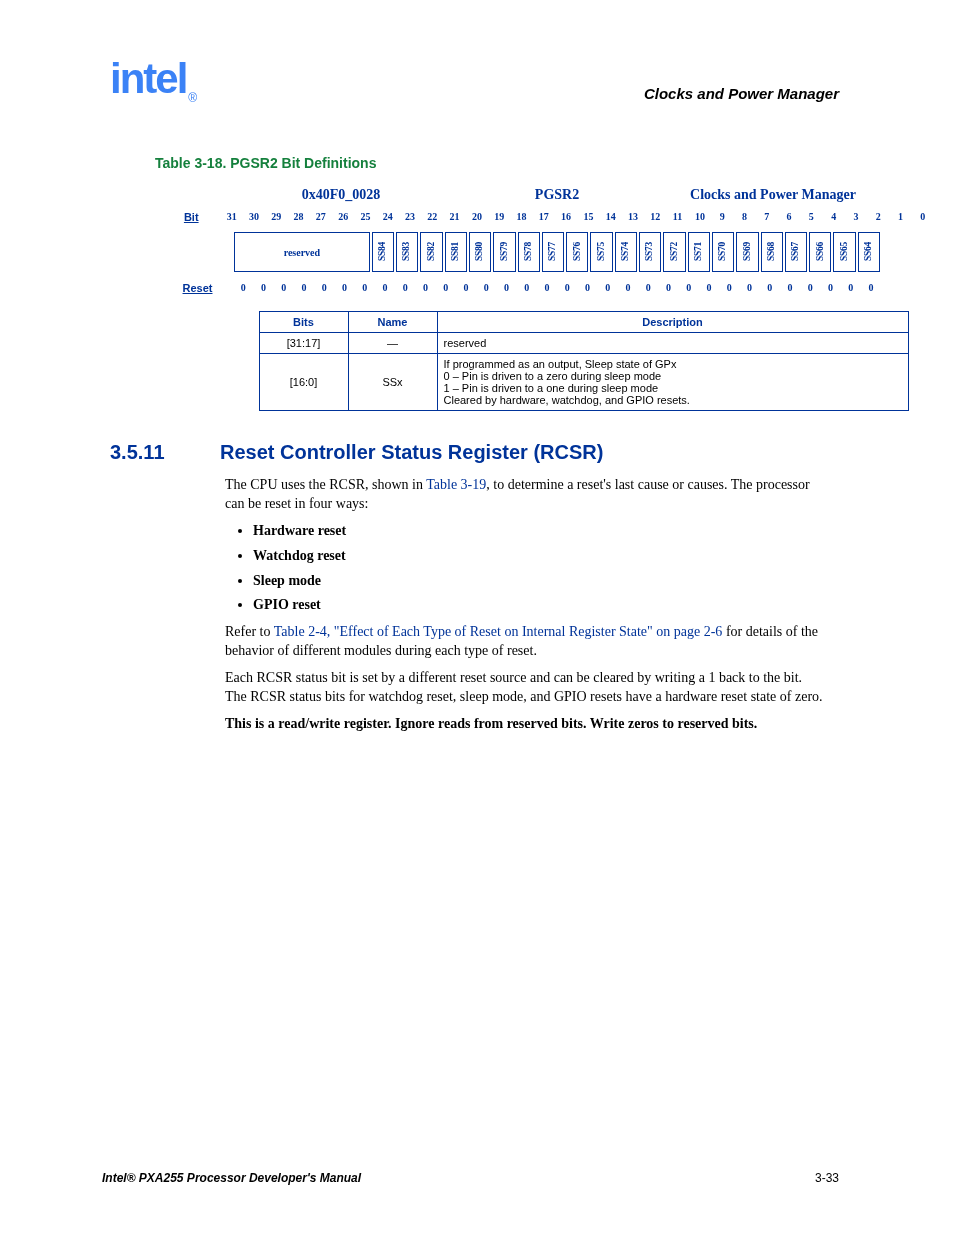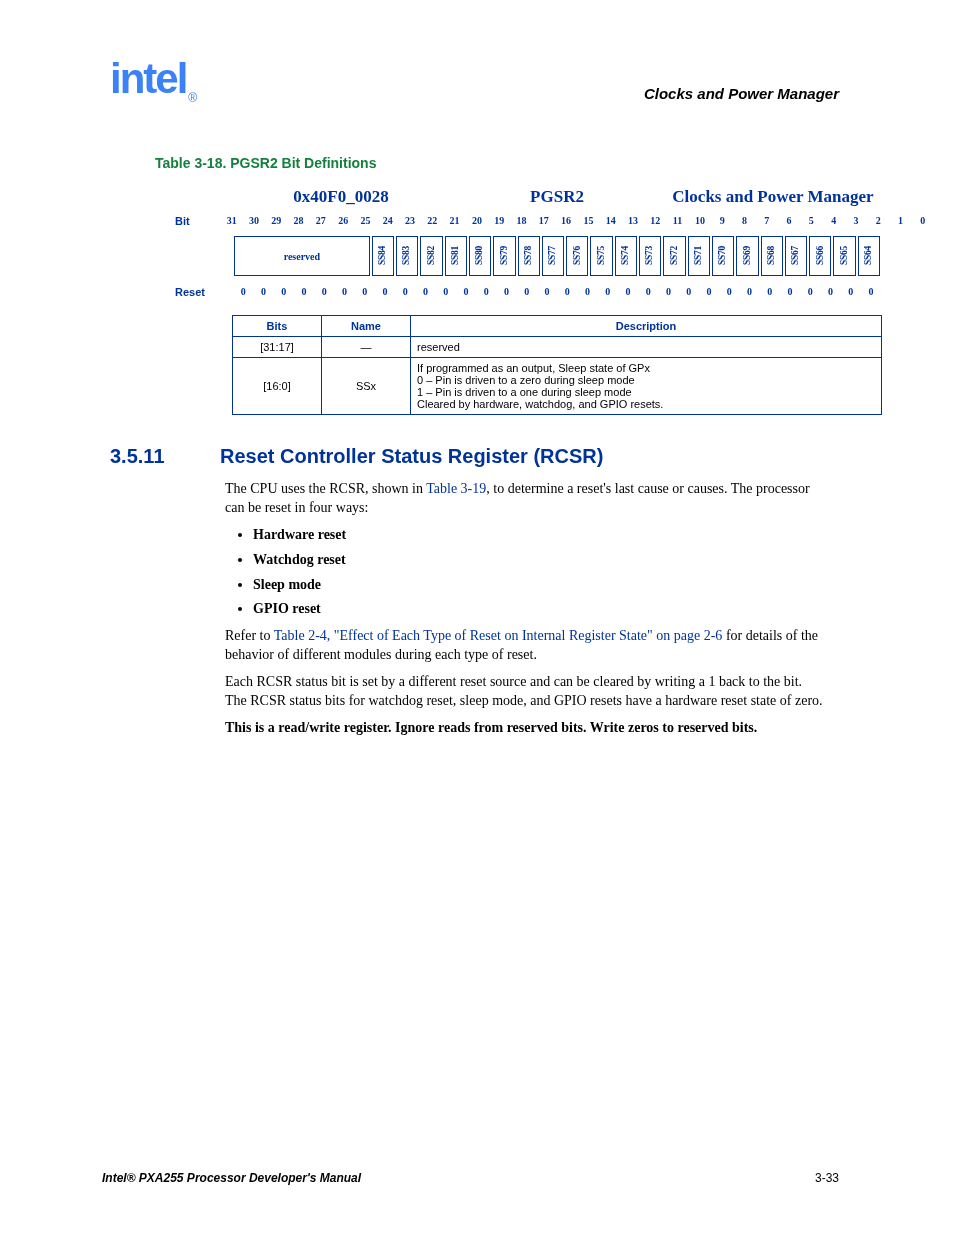--- a/index.html
+++ b/index.html
@@ -56,40 +56,41 @@
     border-collapse: collapse;
     font-family: Arial, Helvetica, sans-serif;
   }
   .register-wrap {
     margin-left: 65px;
     width: 760px;
   }
   .header-row td {
     color: #003399;
     font-weight: bold;
-    font-size: 17px;
+    font-size: 14px;
     padding: 2px 0;
   }
   .bits-row td {
     color: #003399;
     font-weight: bold;
     font-size: 10px;
     text-align: center;
     width: 20.3px;
     padding: 2px 0;
   }
   .row-label {
     color: #003399;
     font-weight: bold;
     font-size: 11px;
-    text-align: left;
+    text-align: center;
     padding-right: 12px;
     font-family: Arial, Helvetica, sans-serif;
     width: 45px;
     display: inline-block;
+    text-decoration: underline;
   }
   .field-row td {
     border: 1.5px solid #003399;
     height: 36px;
     font-size: 9.5px;
     font-weight: bold;
     color: #003399;
     text-align: center;
     vertical-align: middle;
   }
@@ -303,21 +304,21 @@
               <td>0</td>
               <td>0</td>
               <td>0</td>
               <td>0</td>
               <td>0</td>
             </tr>
           </tbody>
         </table>
     </div>
 
-    <div class="flex-row" style="margin-top:4px;">
+    <div class="flex-row" style="margin-top:4px;justify-content:center;">
       <span class="row-label" style="visibility:hidden">X</span>
       <table class="desc-table">
         <tbody>
             <tr>
           <th style="width:80px;">Bits</th>
           <th style="width:80px;">Name</th>
           <th>Description</th>
         </tr>
         <tr>
           <td style="text-align:center;">[31:17]</td>

